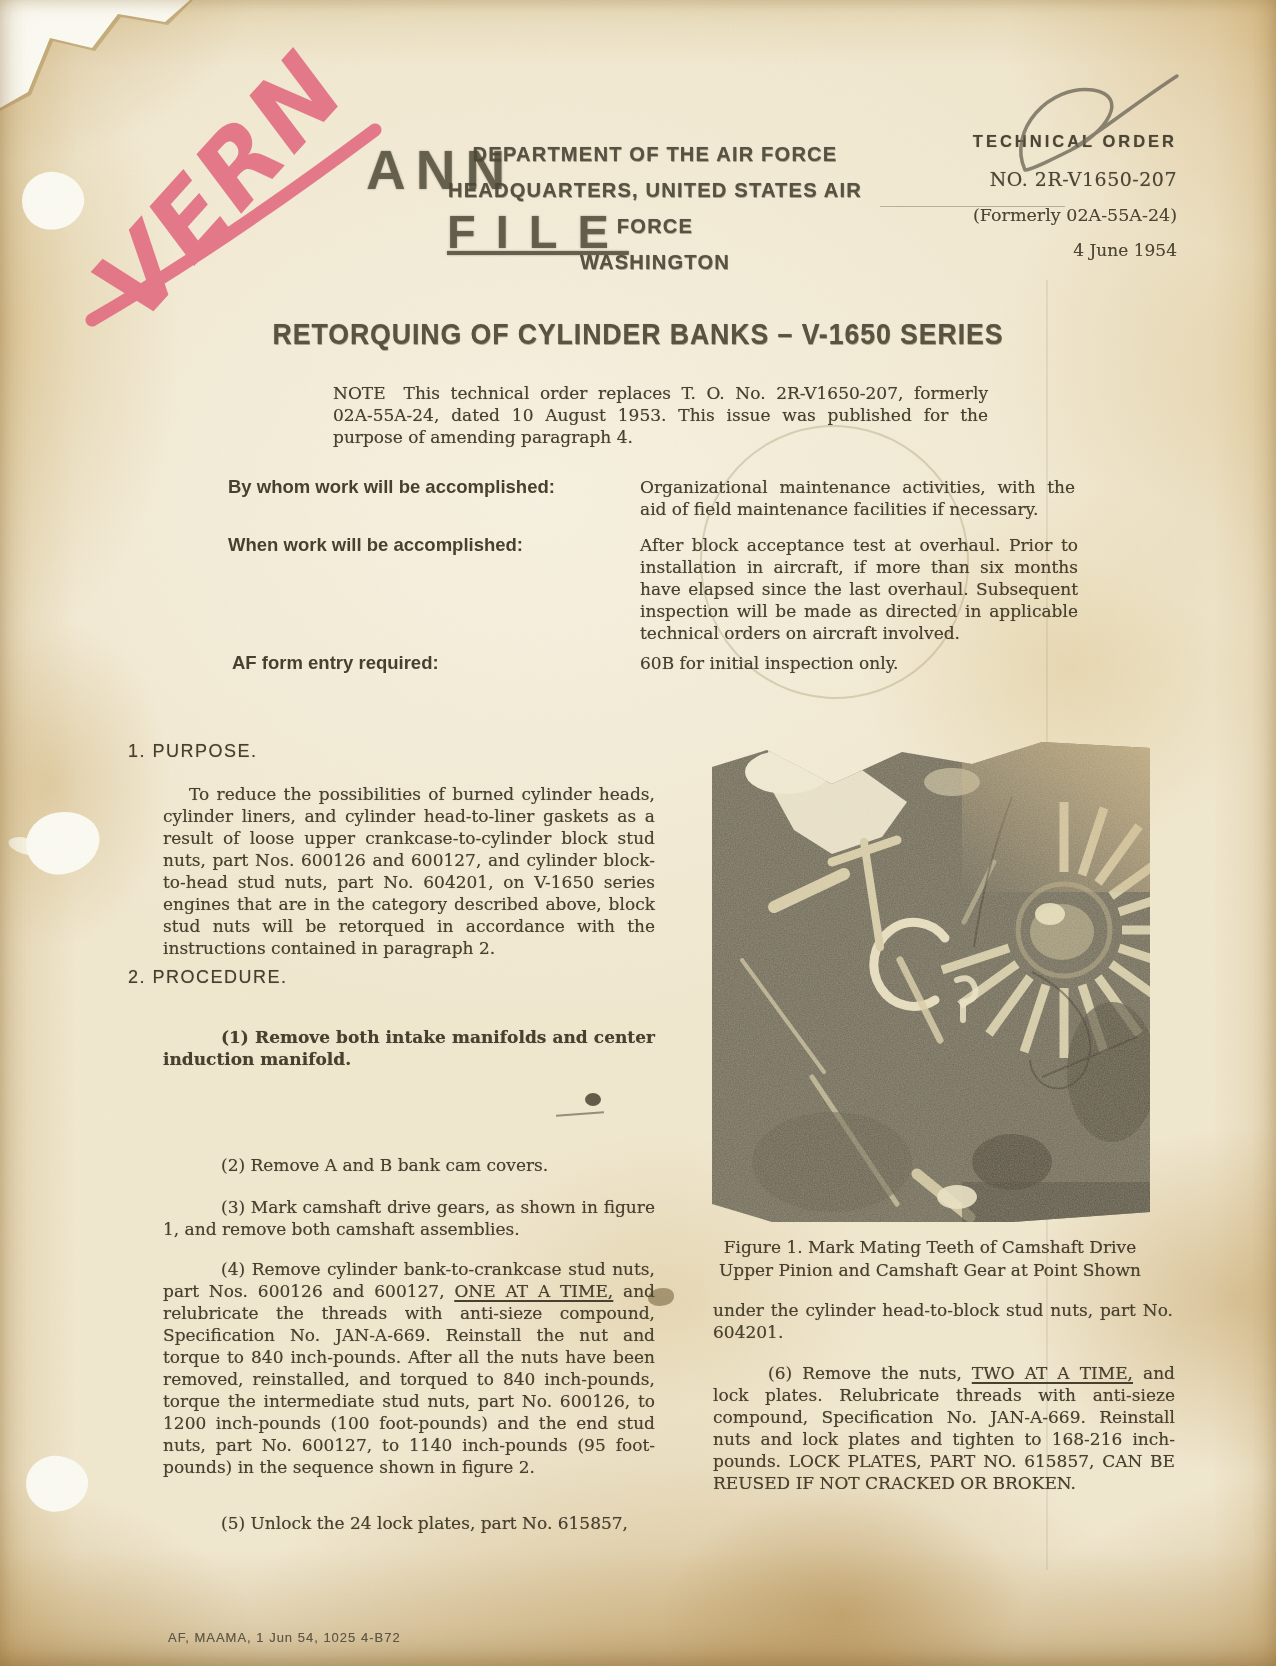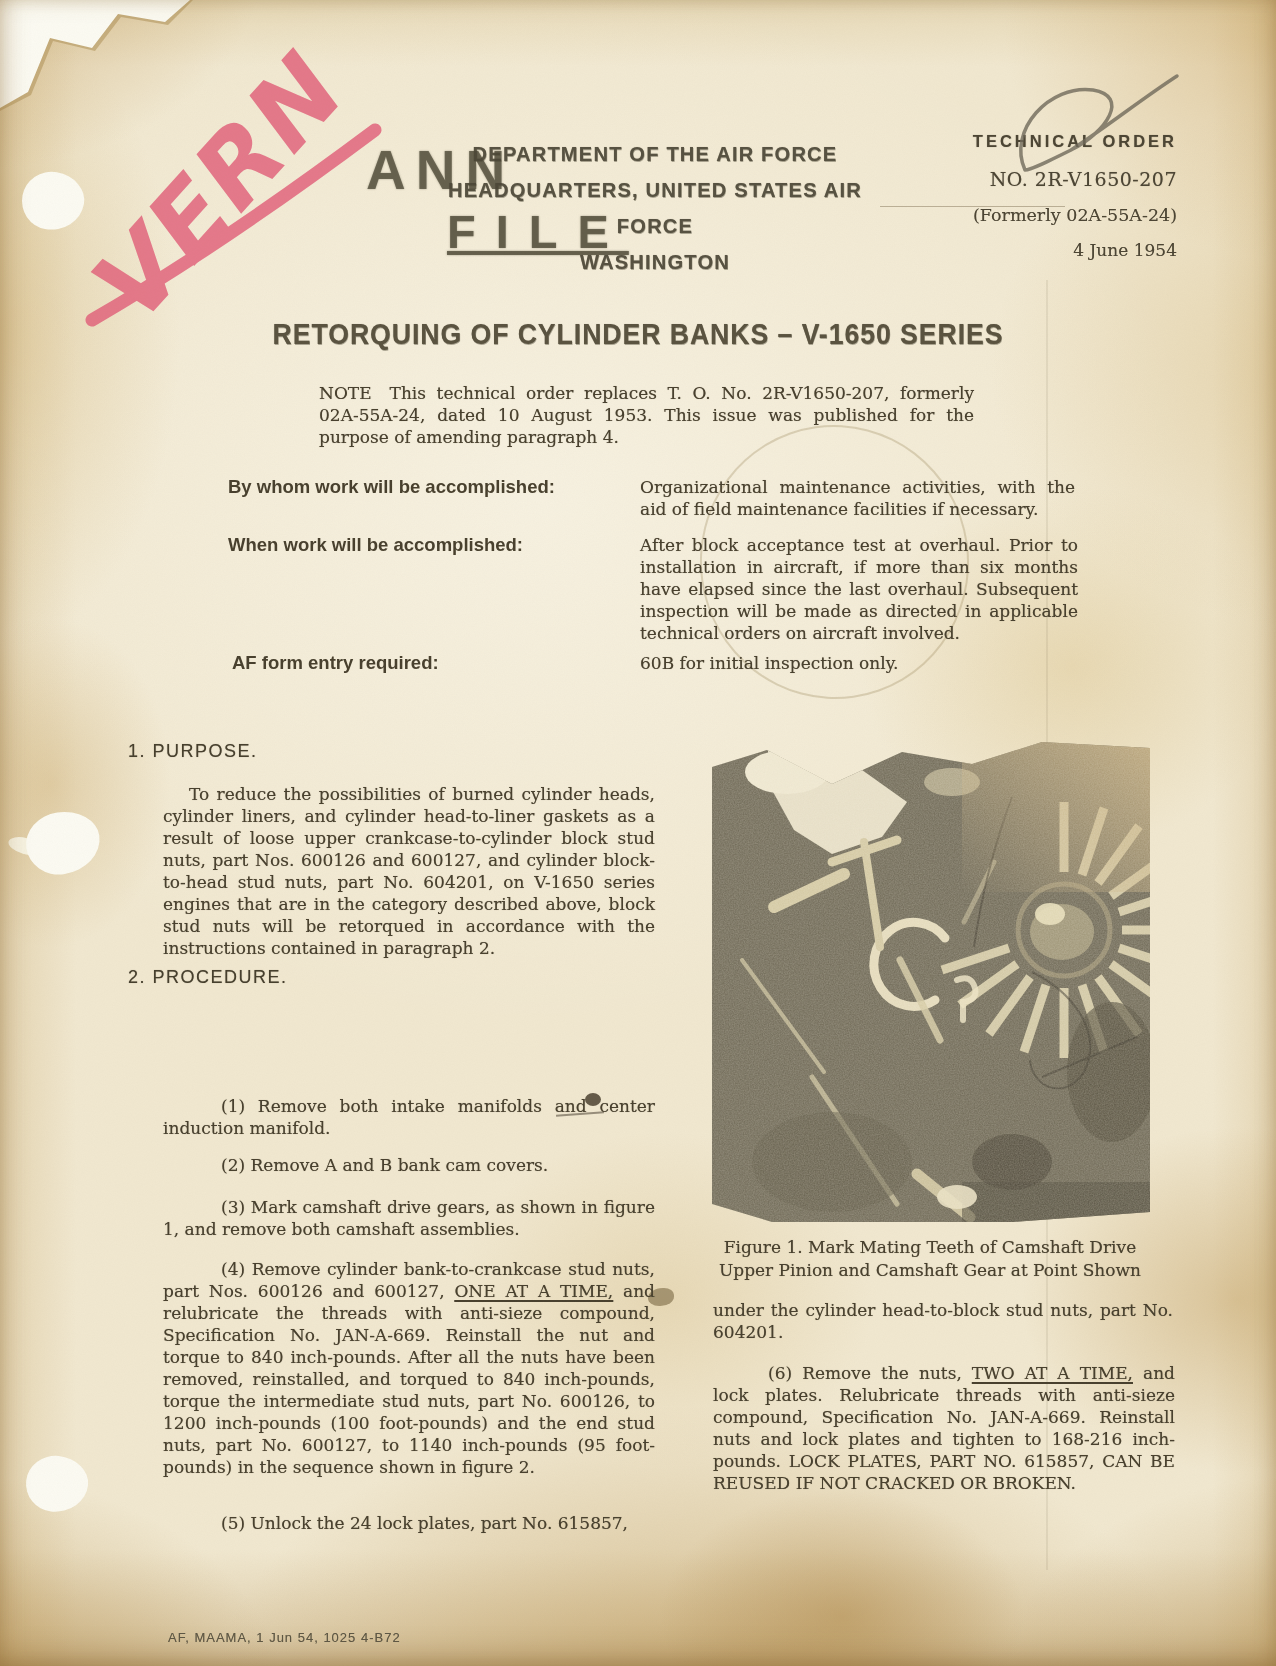--- a/index.html
+++ b/index.html
@@ -55,36 +55,36 @@
               font-family:"Liberation Sans",sans-serif;text-decoration:underline;}
   #hdr-right{left:915px;top:132px;width:262px;text-align:right;color:#4b4433;}
   #hdr-right .l1{font-family:"Liberation Sans",sans-serif;font-weight:700;font-size:16.5px;
                  letter-spacing:3px;margin-bottom:17px;text-shadow:0 0 1px rgba(75,68,51,.5);}
   #hdr-right .l2{font-size:19px;letter-spacing:.5px;margin-bottom:15px;text-shadow:0 0 .8px rgba(75,68,51,.5);}
   #hdr-right .l3{font-size:17.5px;margin-bottom:15px;text-shadow:0 0 .6px rgba(75,68,51,.45);}
   #hdr-right .l4{font-size:17px;text-shadow:0 0 .6px rgba(75,68,51,.45);}
 
   #title{left:138px;top:318px;width:1000px;text-align:center;font-size:29px;letter-spacing:1px;
          transform:scaleX(.92);color:#4e4734;}
-  #note{left:319px;top:382px;width:655px;}
+  #note{left:333px;top:382px;width:655px;}
   #note .note-label{margin-right:18px;}
 
   .lab{font-family:"Liberation Sans",sans-serif;font-weight:700;font-size:18.5px;color:#473f2d;}
   #lab1{left:228px;top:476px;width:400px;}
   #val1{left:640px;top:476px;width:435px;}
   #lab2{left:228px;top:534px;width:400px;}
   #val2{left:640px;top:534px;width:438px;}
   #lab3{left:232px;top:652px;width:400px;}
   #val3{left:640px;top:652px;width:435px;}
 
   #h-purpose{left:128px;top:741px;}
   #p-purpose{left:163px;top:783px;width:492px;}
   #h-procedure{left:128px;top:967px;}
   #p-a{left:163px;top:1009px;width:492px;}
-  #p-s1{left:163px;top:1095px;width:492px;}
+  #p-s1{left:163px;top:1026px;width:492px;font-weight:bold;}
   #p-s2{left:163px;top:1154px;width:500px;}
   #p-s3{left:163px;top:1196px;width:492px;}
   #p-s4{left:163px;top:1258px;width:492px;}
   #p-s5{left:163px;top:1512px;width:510px;}
 
   #figure{left:712px;top:742px;width:438px;height:480px;}
   #caption{left:690px;top:1236px;width:480px;text-align:center;line-height:22.5px;}
   #p-rcont{left:713px;top:1299px;width:460px;}
   #p-s6{left:713px;top:1362px;width:462px;}
   #p-s7{left:713px;top:1514px;width:500px;}

